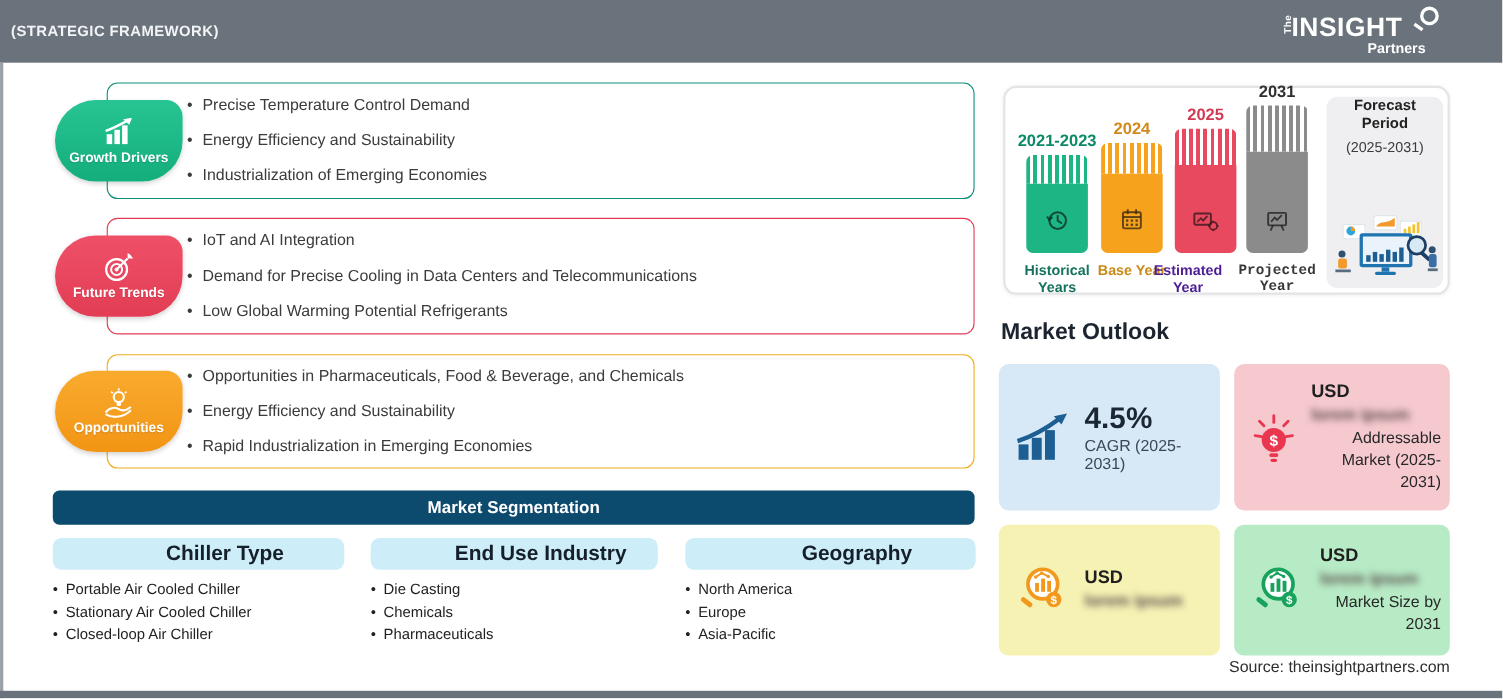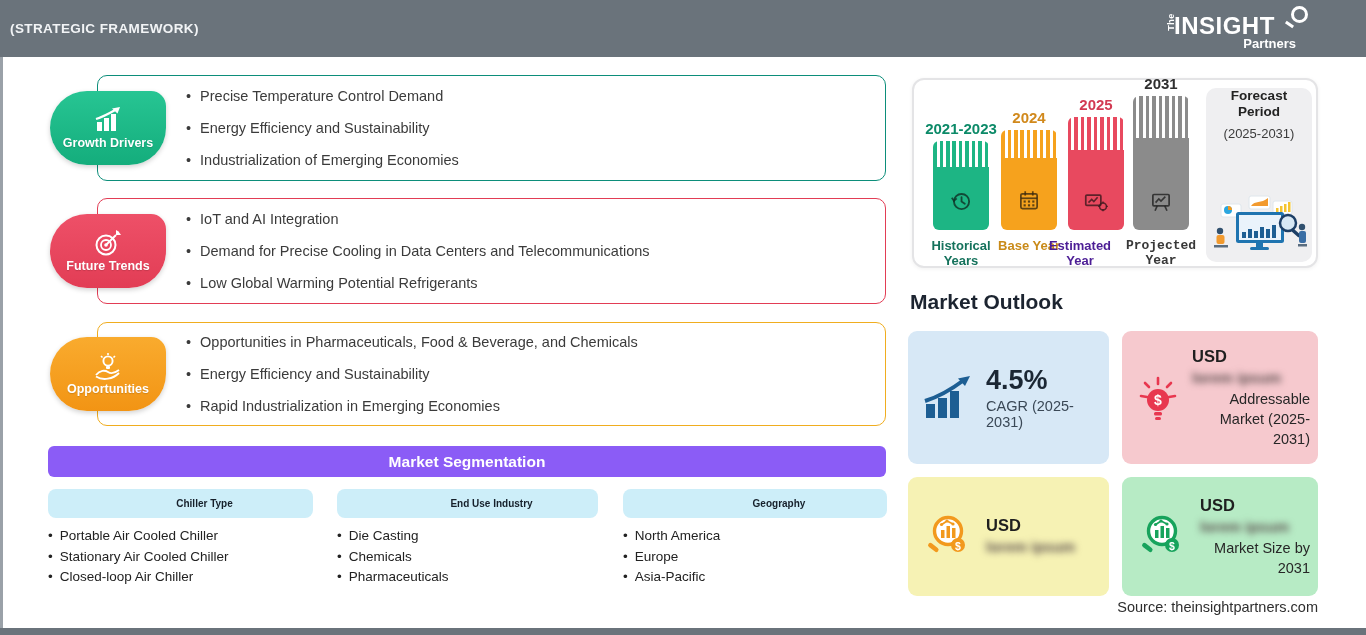--- a/index.html
+++ b/index.html
@@ -16,32 +16,32 @@
   .logo-lens { position:absolute; right:6px; top:-4px; width:17px; height:17px; border:3px solid #fff; border-radius:50%; }
   .logo-handle { position:absolute; right:20px; top:13px; width:9px; height:3px; background:#fff; transform:rotate(35deg); }
   .logo-partners { position:absolute; right:18px; top:26px; font-size:13px; font-weight:bold; }
 
   
   .left-edge { position:absolute; left:0; top:57px; width:2.5px; height:578px; background:#9aa1a8; }
   .bottom-bar { position:absolute; left:0; bottom:0; width:1366px; height:7px; background:#6a737b; }
 
   
   .fw-box { position:absolute; left:97px; width:789px; background:#fff; border:1.6px solid; border-radius:10px; }
-  .fw-list { position:absolute; left:88px; top:0; height:100%; list-style:none; display:flex; flex-direction:column; justify-content:center; }
+  .fw-list { position:absolute; left:72px; top:0; height:100%; list-style:none; display:flex; flex-direction:column; justify-content:center; }
   .fw-list li { display:flex; align-items:baseline; font-size:14.5px; color:#3b3b3b; margin:8px 0; }
   .fw-list li::before { content:"•"; margin-right:9px; color:#3b3b3b; }
   .fw-badge { position:absolute; left:50px; width:116px; height:74px; border-radius:37px 15px 37px 37px; display:flex; flex-direction:column; align-items:center; justify-content:center; box-shadow:0 2px 5px rgba(0,0,0,.18); z-index:2; }
   .fw-badge-icon { height:27px; display:flex; align-items:center; justify-content:center; }
   .fw-badge-label { color:#fff; font-size:12.5px; font-weight:bold; margin-top:2px; text-shadow:0 1px 1px rgba(0,0,0,.15); }
 
   
-  .seg-bar { position:absolute; left:48px; top:446px; width:838px; height:31px; background:#8b5cf6; border-radius:6px; display:flex; align-items:center; justify-content:center; }
+  .seg-bar { position:absolute; left:48px; top:446px; width:838px; height:31px; background:#0c4a6e; border-radius:6px; display:flex; align-items:center; justify-content:center; }
   .seg-bar-title { color:#fff; font-size:15.5px; font-weight:bold; }
   .seg-col { position:absolute; top:489px; }
-  .seg-header { height:29px; background:#cdeef9; border-radius:8px; display:flex; align-items:center; justify-content:center; font-size:10px; font-weight:bold; color:#16202b;padding-left:48px; }
+  .seg-header { height:29px; background:#cdeef9; border-radius:8px; display:flex; align-items:center; justify-content:center; font-size:19px; font-weight:bold; color:#16202b;padding-left:48px; }
   .seg-list { list-style:none; margin-top:8px; }
   .seg-list li { display:flex; align-items:baseline; font-size:13.5px; color:#222; line-height:20.5px; }
   .seg-list li::before { content:"•"; margin-right:7px; color:#222; }
 
   
   .timeline { position:absolute; left:912px; top:78px; width:406px; height:190px; background:#fff; border:2px solid #e4e4e6; border-radius:12px; box-shadow:0 1px 4px rgba(0,0,0,.06); }
   .bar-group { position:absolute; bottom:36px; width:56px; }
   .bar-year { position:absolute; left:-12px; width:80px; text-align:center; font-size:15px; font-weight:bold; }
   .bar-stripe { width:100%; border-radius:6px 6px 0 0; }
   .bar-solid { width:100%; border-radius:0 0 6px 6px; position:relative; }

